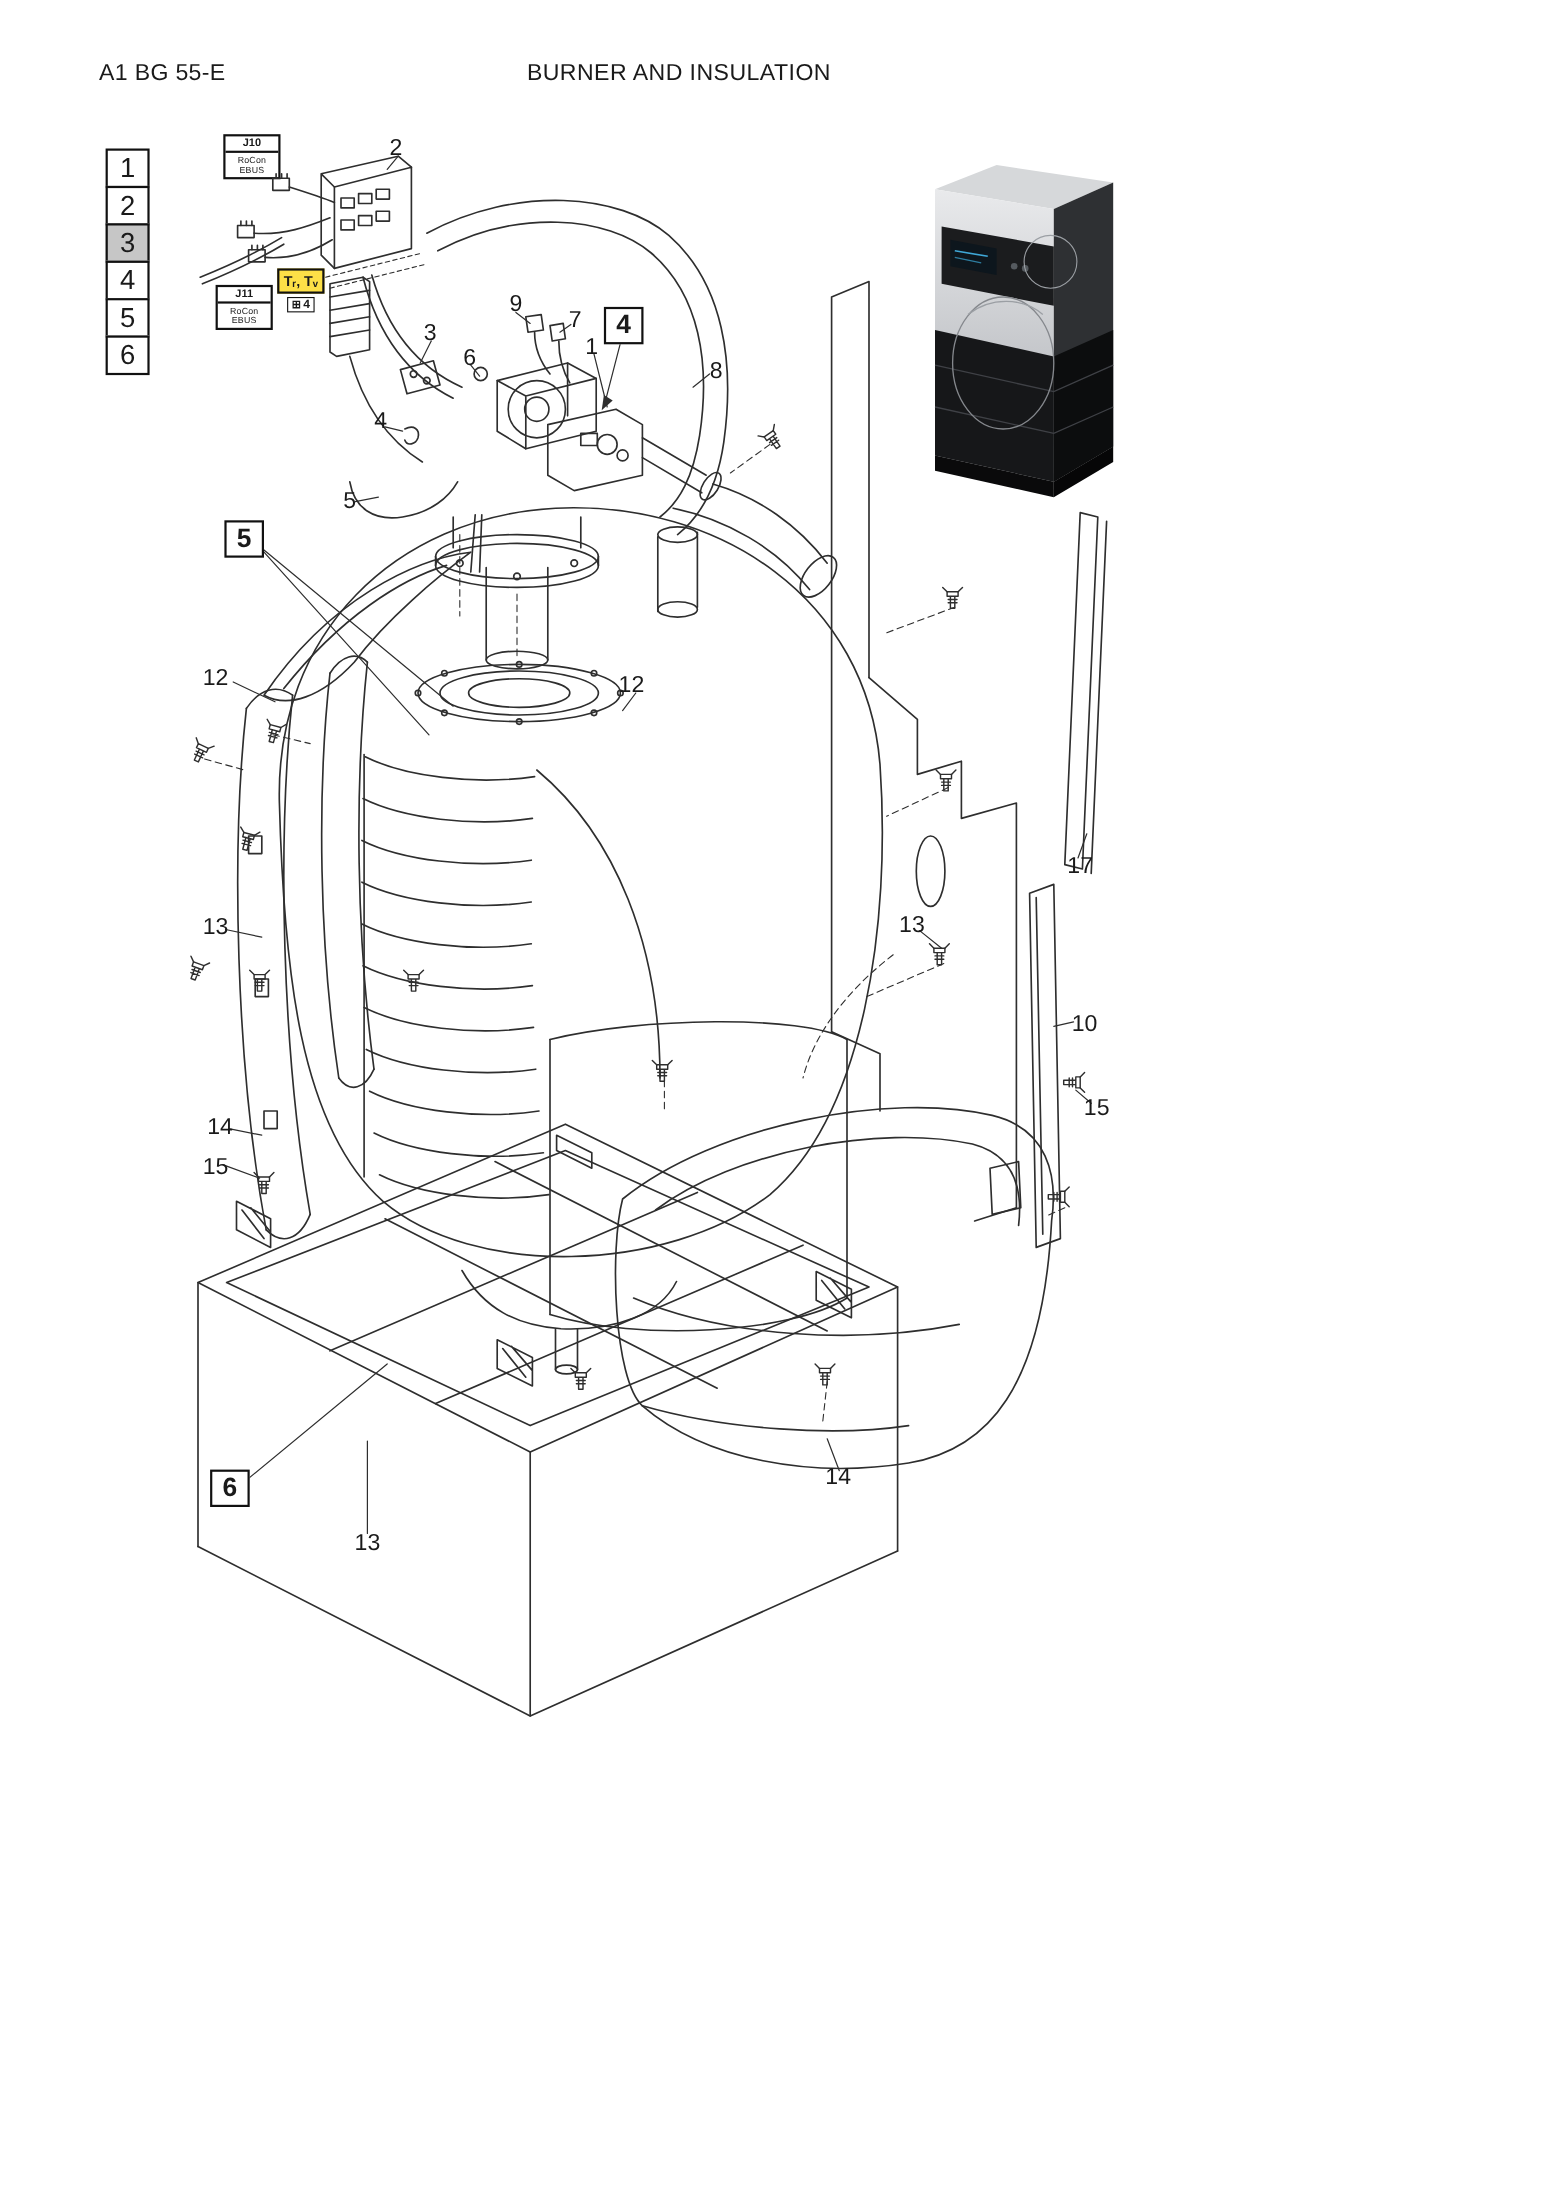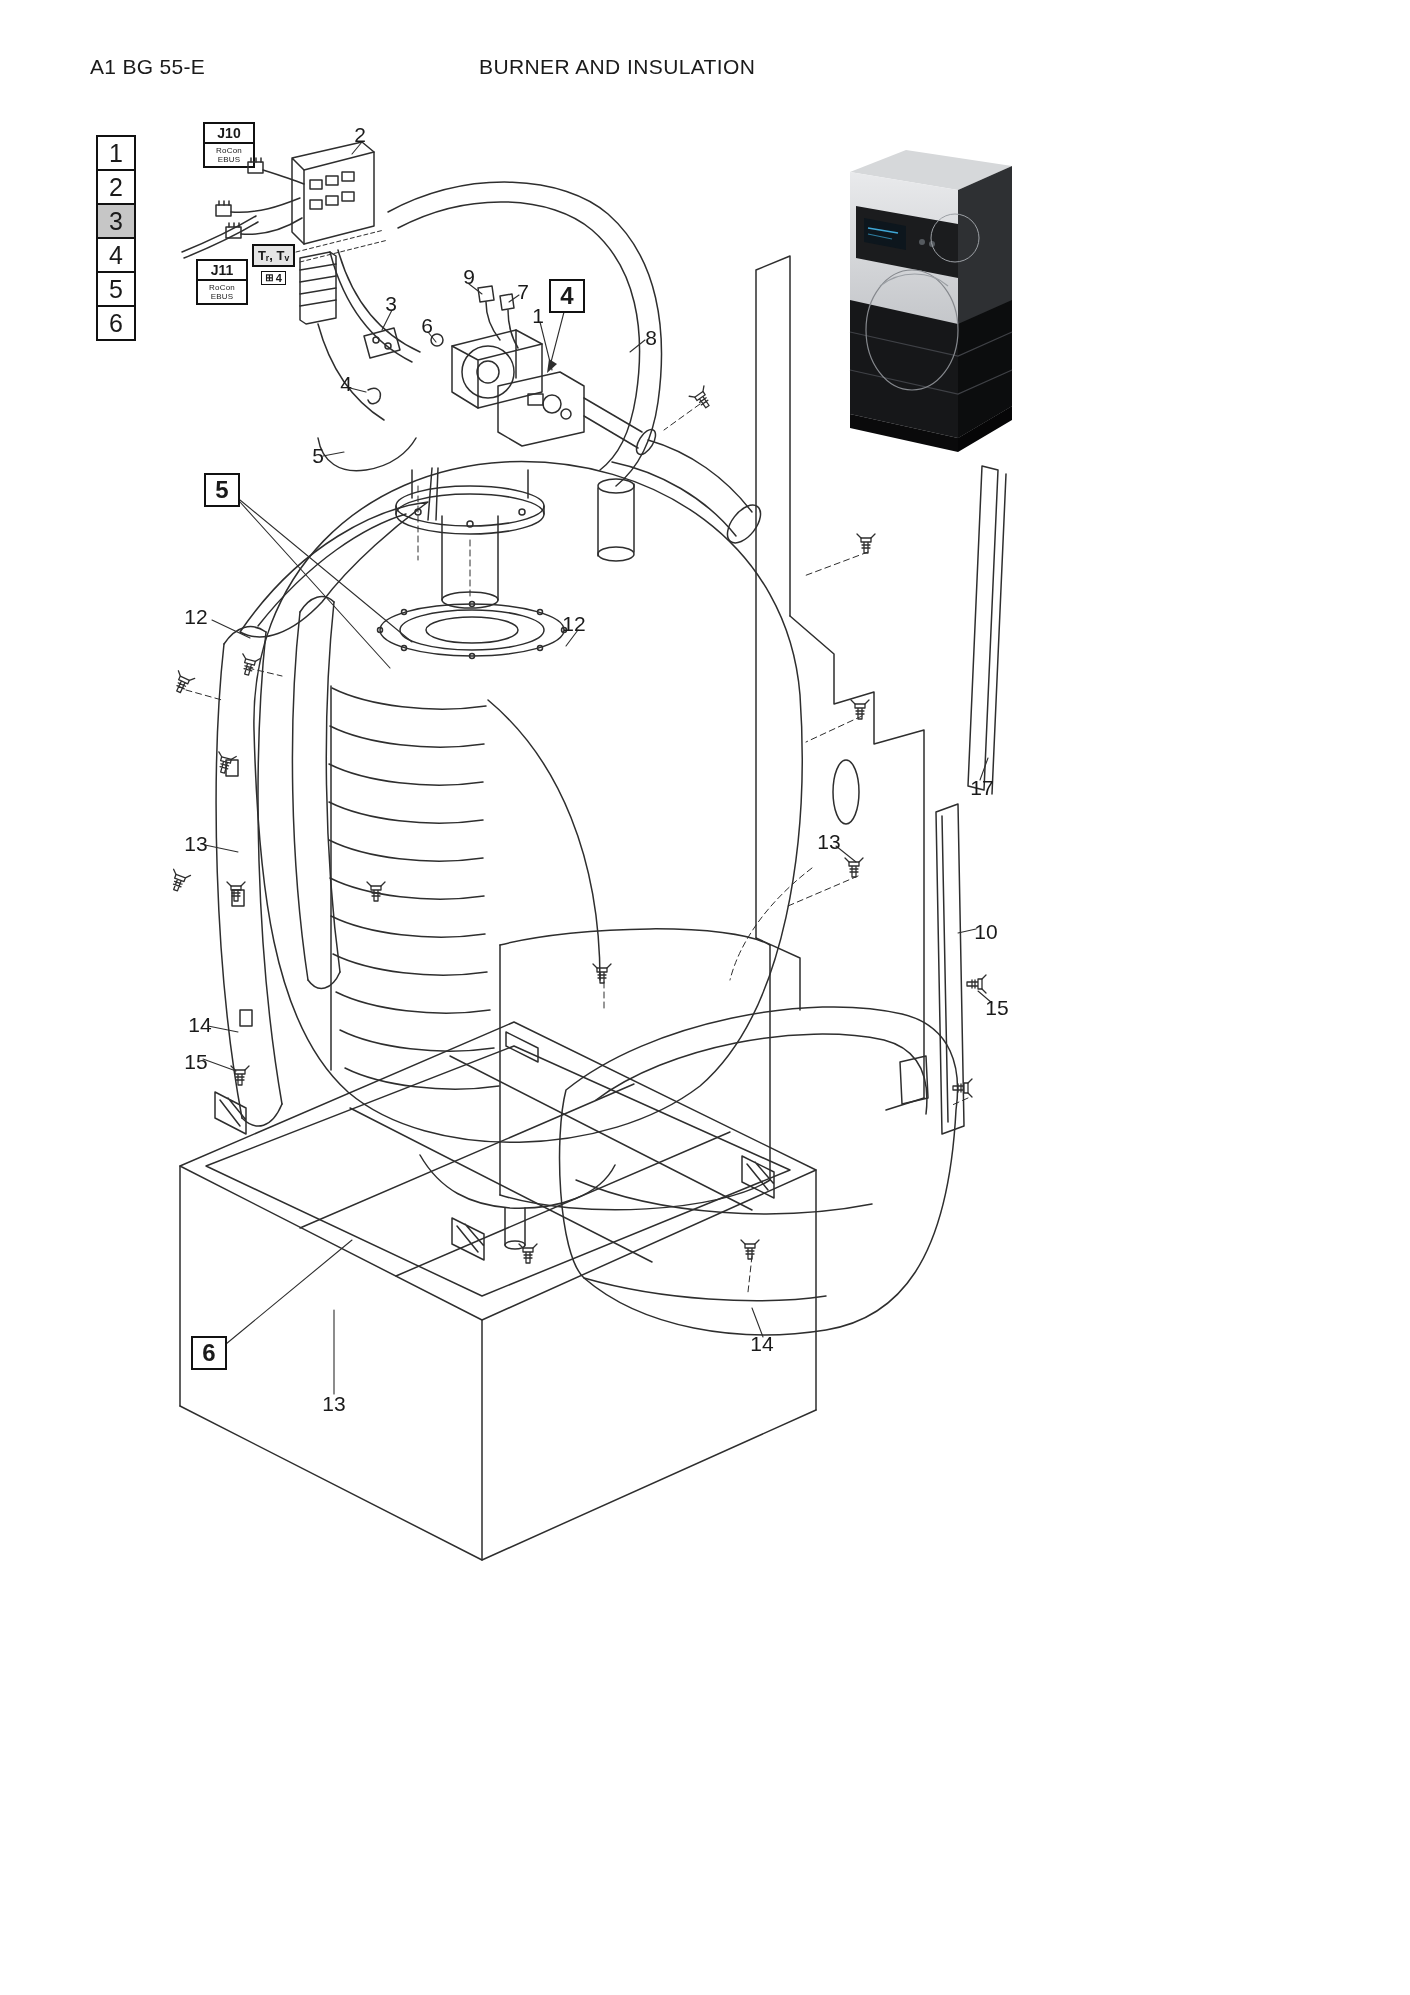--- a/index.html
+++ b/index.html
@@ -25,26 +25,26 @@
   }
   .boxed-callout {
     position:absolute; min-width:36px; height:34px; padding:0 5px;
     border:2px solid #111; background:#fff;
     display:flex; align-items:center; justify-content:center;
     font-size:24px; font-weight:bold; transform:translate(-50%,-50%);
   }
   .conn-box {
     position:absolute; border:2px solid #111; background:#fff; text-align:center; width:52px;
   }
-  .conn-name { font-weight:bold; font-size:14px; padding:1px 2px; border-bottom:2px solid #111; }
+  .conn-name { font-weight:bold; font-size:10px; padding:1px 2px; border-bottom:2px solid #111; }
   .conn-bus  { font-size:8px; padding:2px 1px; letter-spacing:0.2px; }
 
   .sensor-box { position:absolute; text-align:center; }
   .sensor-main {
-    border:2px solid #111; background:#e5e5e5; font-size:13px; font-weight:bold;
+    border:2px solid #111; background:#fde047; font-size:13px; font-weight:bold;
     padding:2px 4px; display:inline-block;
   }
   .sensor-ref {
     border:1.5px solid #111; background:#fff; font-size:11px; font-weight:bold;
     padding:0 3px; display:inline-flex; align-items:center; gap:2px; margin-top:1px;
   }
   .sensor-ref .grid-ic { font-size:10px; }
 </style>
 </head>
 <body>

